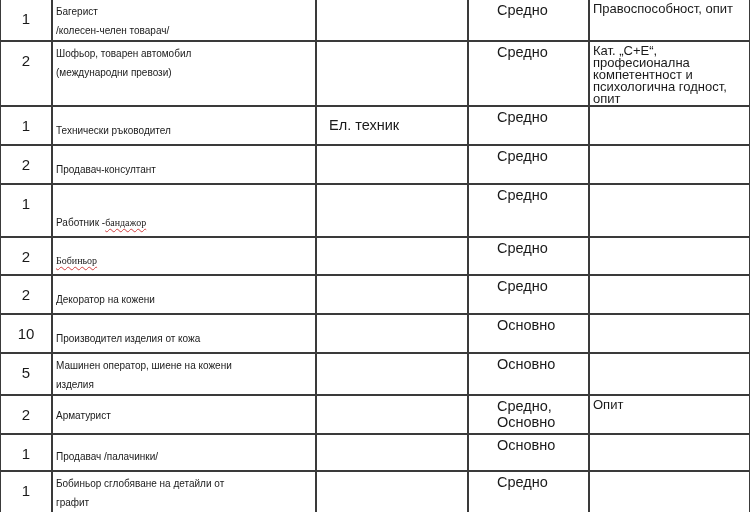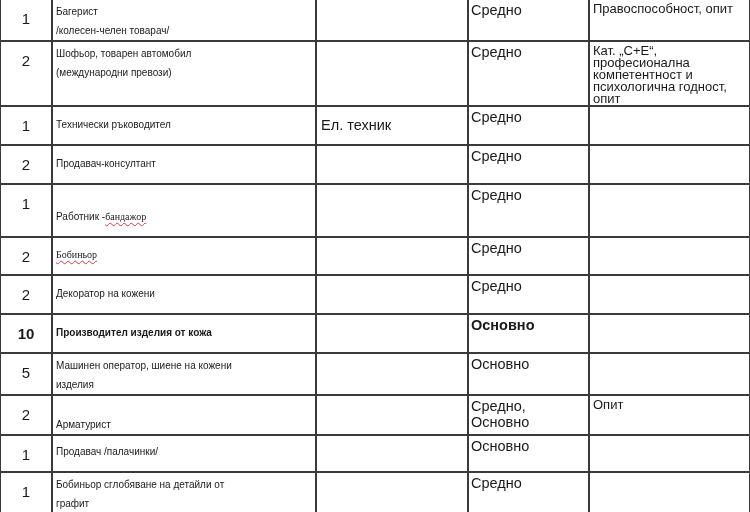--- a/index.html
+++ b/index.html
@@ -8,25 +8,25 @@
   table.jobs td { border: 2px solid #3a3a3a; padding: 0; vertical-align: top; position: relative; }
   col.c-count { width: 52px; }
   col.c-title { width: 264px; }
   col.c-spec { width: 152px; }
   col.c-edu { width: 121px; }
   col.c-req { width: 161px; }
   td.count { text-align: center; font-size: 15px; }
   td.count span { display: block; padding-top: 10px; }
   td.title { font-size: 10px; line-height: 19px; padding-left: 3px !important; }
   td.title .t-top { display: block; padding-top: 2px; }
-  td.title .t-bottom { position: absolute; left: 3px; bottom: 10px; }
+  td.title .t-bottom { position: absolute; left: 3px; bottom: 4px; }
   td.spec { font-size: 14.5px; }
-  td.spec span { display: block; padding: 10px 0 0 4px; }
+  td.spec span { display: block; padding: 10px 0 0 12px; }
   td.edu { font-size: 14.5px; }
-  td.edu span { display: block; padding: 2px 0 0 2px; }
+  td.edu span { display: block; padding: 2px 0 0 12px; margin-left: 16px; }
   td.req { font-size: 13px; line-height: 12px; }
   td.req span { display: block; padding: 3px 0 0 3px; }
   .squiggle { text-decoration: underline wavy #d04040; text-decoration-thickness: 1px; text-underline-offset: 2px; font-family: Liberation Serif, serif; }
 </style>
 </head>
 <body>
 
 <table class="jobs">
   <colgroup>
     <col class="c-count">
@@ -164,21 +164,21 @@
         <td class="spec">
           <span></span>
         </td>
         <td class="edu">
           <span>Средно</span>
         </td>
         <td class="req">
           <span></span>
         </td>
       </tr>
-      <tr style="height: 39px; font-weight: bold;">
+      <tr style="height: 39px;">
         <td class="count">
           <span>10</span>
         </td>
         <td class="title">
           <div class="t-bottom">
             <div>Производител изделия от кожа</div>
           </div>
         </td>
         <td class="spec">
           <span></span>
@@ -208,21 +208,21 @@
         </td>
         <td class="req">
           <span></span>
         </td>
       </tr>
       <tr style="height: 39px;">
         <td class="count">
           <span>2</span>
         </td>
         <td class="title">
-          <div class="t-top" style="padding-top: 19px;">
+          <div class="t-top" style="padding-top: 10px;">
             <div>Арматурист</div>
           </div>
         </td>
         <td class="spec">
           <span></span>
         </td>
         <td class="edu">
           <span>Средно, Основно</span>
         </td>
         <td class="req">

